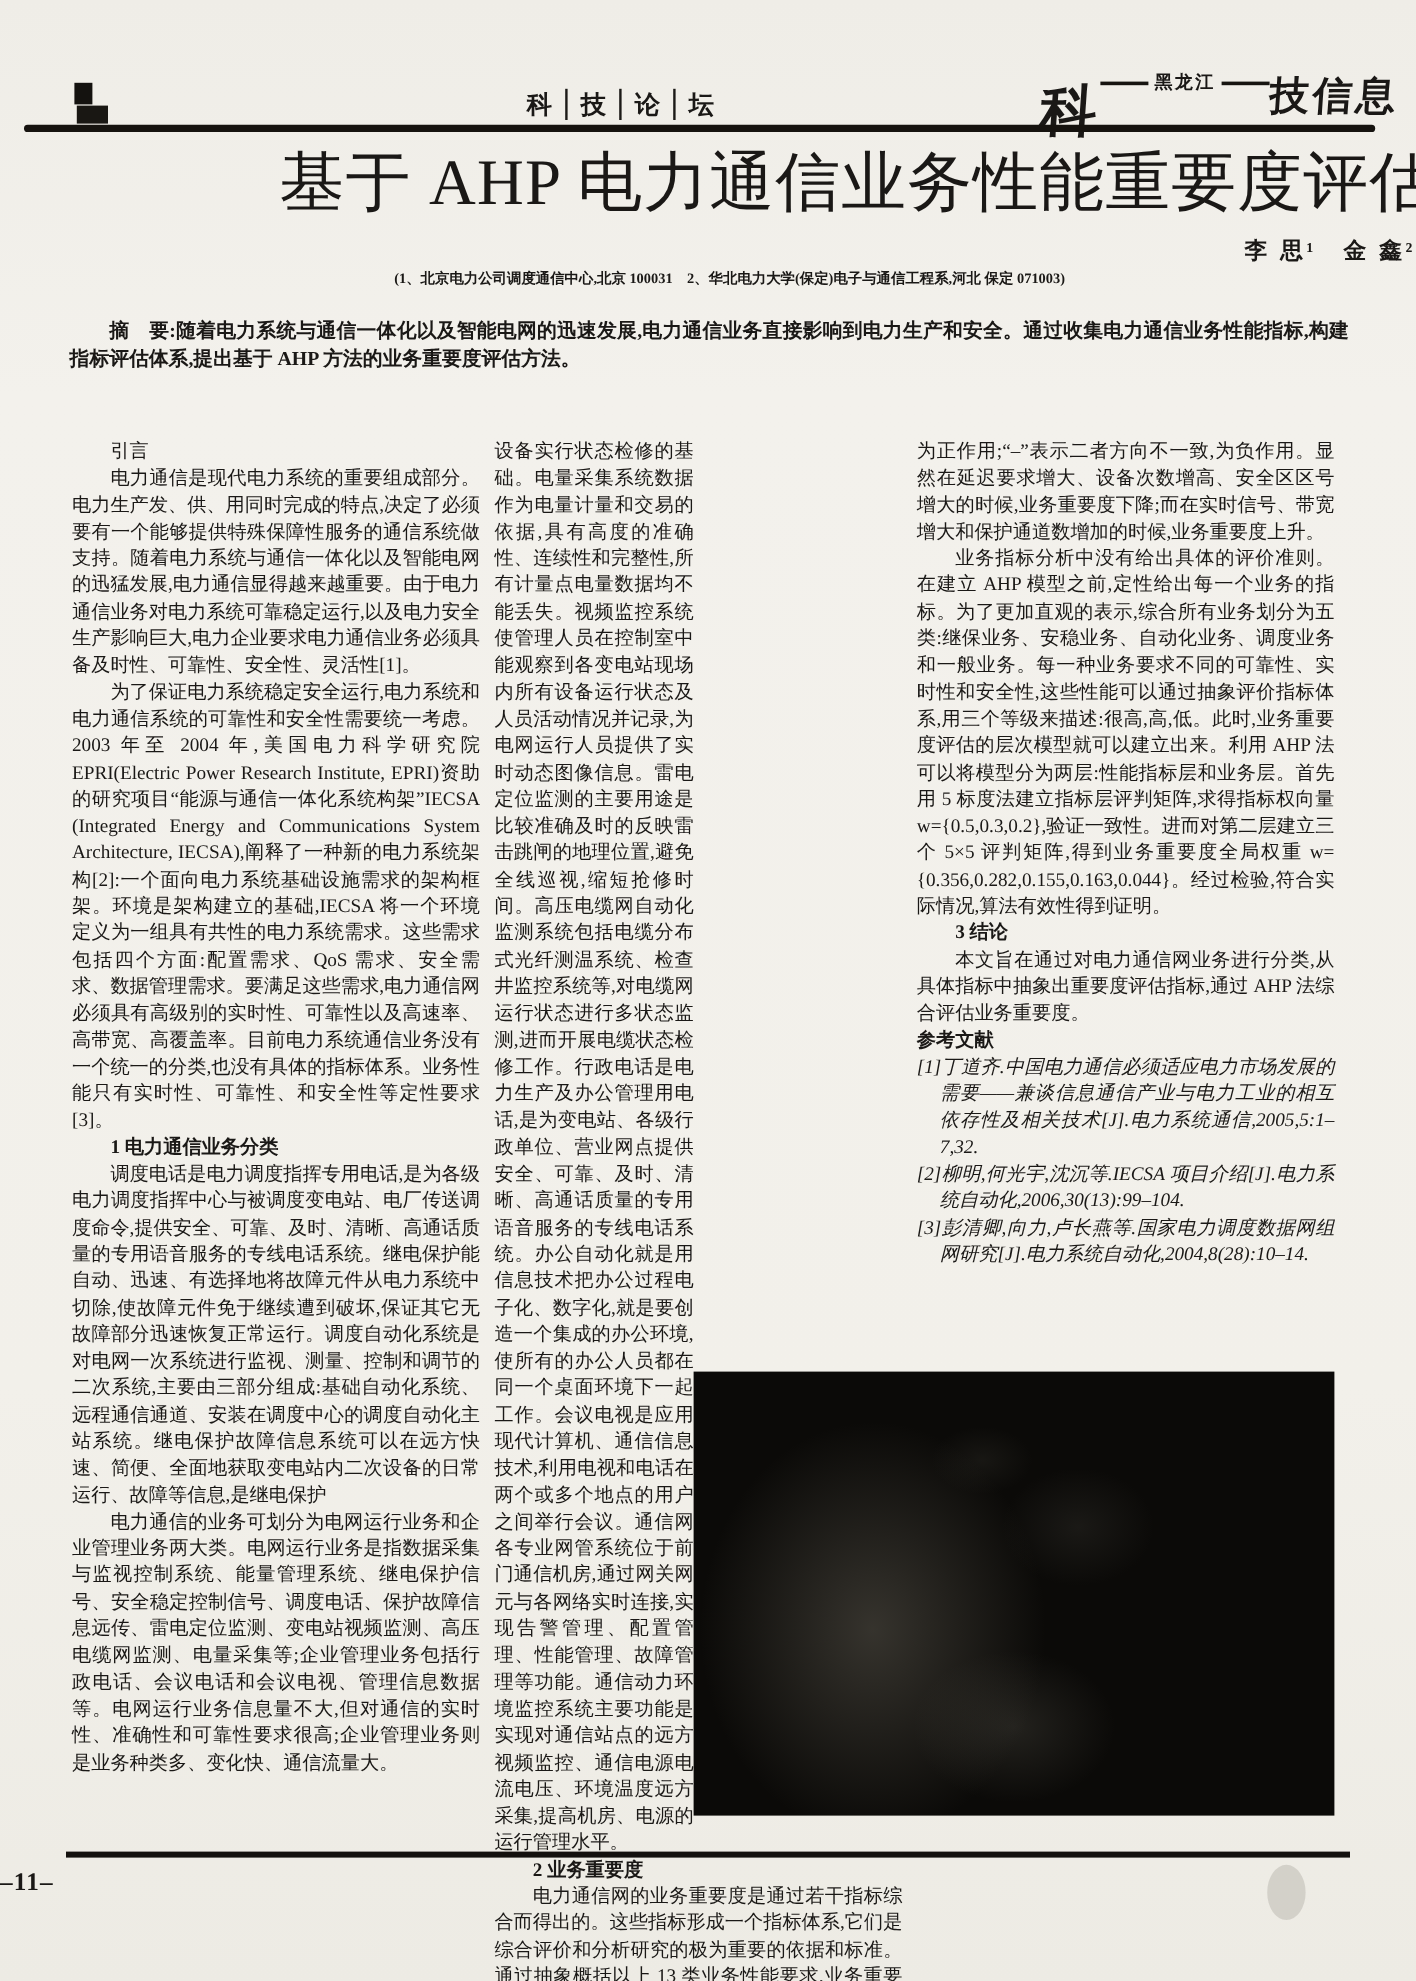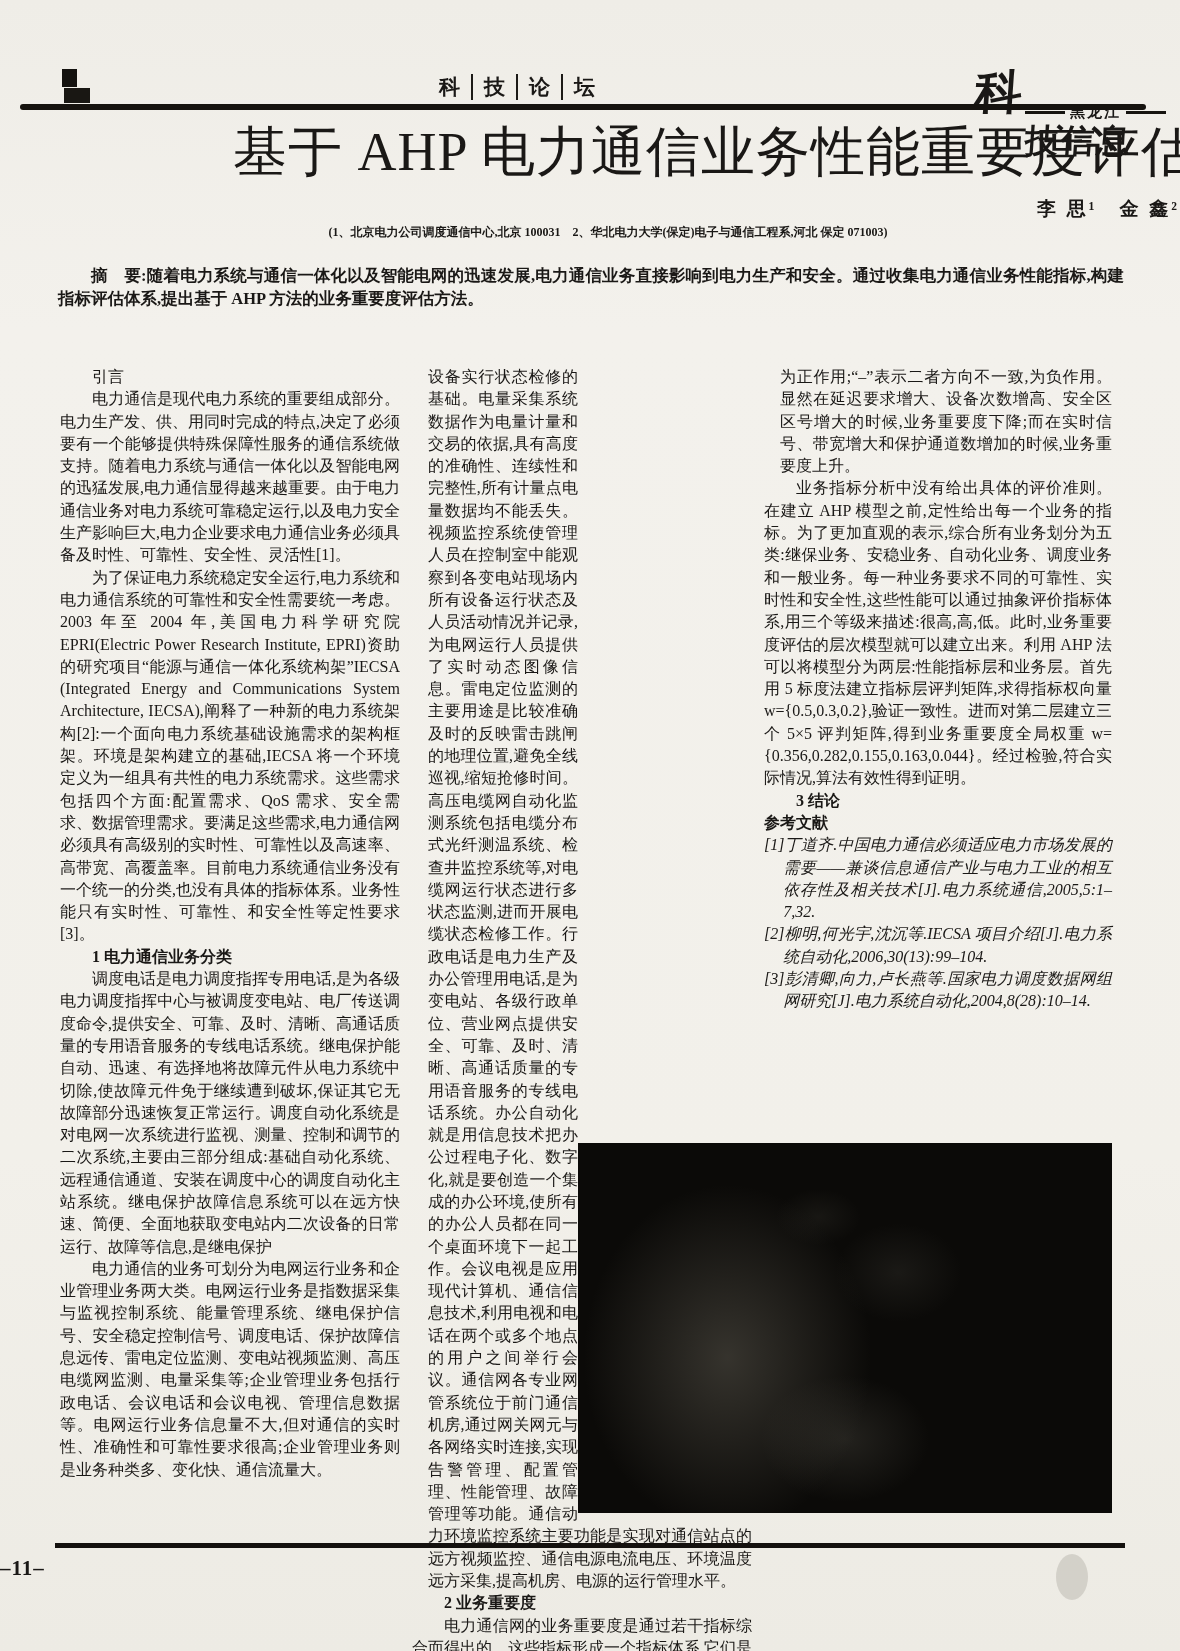--- a/index.html
+++ b/index.html
@@ -11,41 +11,41 @@
   .a1{position:absolute;left:62px;top:69px;width:15px;height:18px;background:#14120f;}
   .a2{position:absolute;left:64px;top:88px;width:26px;height:15px;background:#191713;}
   .a3{position:absolute;left:1056px;top:1554px;width:32px;height:46px;background:rgba(120,114,105,.22);border-radius:50%;}
   
   .forum{position:absolute;left:352px;top:74px;width:330px;display:flex;justify-content:center;}
   .fch{font-size:21px;font-weight:bold;padding:0 11px;line-height:26px;}
   .fch + .fch{border-left:2px solid #1c1a17;}
   
   .logo{position:absolute;top:60px;right:14px;display:flex;align-items:flex-start;font-family:"Liberation Sans","DejaVu Sans",sans-serif;}
   .logo-k{font-size:47px;font-weight:900;line-height:64px;letter-spacing:0;transform:skewX(-4deg);}
-  .logo-right{display:flex;flex-direction:column;margin-left:3px;margin-top:43px;}
+  .logo-right{display:flex;flex-direction:row;margin-left:3px;}
   .region-line{display:flex;align-items:center;gap:5px;height:18px;}
   .region-line b{font-size:15px;font-weight:900;letter-spacing:2px;line-height:18px;}
   .hline{width:40px;height:3px;background:#16140ف;background:#161410;display:inline-block;}
   .logo-rest{font-size:33px;font-weight:900;letter-spacing:3px;line-height:40px;transform:skewX(-4deg);}
   .toprule{position:absolute;left:20px;top:104px;width:1126px;height:6px;background:#16130f;border-radius:3px;}
   
   .title{position:absolute;left:0;top:116px;width:100%;margin:0;text-align:right;
          font-size:54px;font-weight:normal;letter-spacing:1px;line-height:72px;padding-left:16px;}
   .authors{position:absolute;left:0;top:196px;width:100%;text-align:right;font-size:19px;font-weight:bold;letter-spacing:3px;}
   .affil{position:absolute;left:18px;top:224px;width:100%;text-align:center;font-size:12px;font-weight:bold;font-family:Liberation Serif, serif;}
   
   .abstract{position:absolute;left:58px;top:264px;width:1066px;font-weight:bold;font-size:16.5px;line-height:23px;}
   .abstract p{margin:0;text-indent:2em;text-align:justify;}
   
   .col{position:absolute;top:366px;width:340px;font-size:16px;line-height:22.3px;}
   #col1{left:60px;}
   #col2{left:412px;}
   #col3{left:764px;width:348px;}
   .col p{margin:0;text-indent:2em;text-align:justify;}
-  .col p.noindent{text-indent:0;margin-left:16px;}
+  .col p.noindent{text-indent:0;}
   .col p.h{font-weight:bold;}
   .refhead{text-align:left;font-weight:bold;text-indent:0 !important;}
   .ref{font-style:italic;text-indent:-1.2em !important;padding-left:1.2em;}
   .spacer{float:right;width:174px;height:372px;margin-top:777px;}
   
   .photo{position:absolute;left:578px;top:1143px;width:534px;height:370px;z-index:5;
     background:
       radial-gradient(ellipse 200px 240px at 28% 58%, rgba(96,92,82,.50), rgba(40,38,34,0) 72%),
       radial-gradient(ellipse 120px 90px at 50% 80%, rgba(80,78,70,.35), rgba(40,38,34,0) 70%),
       radial-gradient(ellipse 90px 70px at 60% 35%, rgba(66,64,58,.28), rgba(40,38,34,0) 70%),
@@ -106,20 +106,21 @@
     <div class="spacer"></div>
     <p class="noindent">设备实行状态检修的基础。电量采集系统数据作为电量计量和交易的依据,具有高度的准确性、连续性和完整性,所有计量点电量数据均不能丢失。视频监控系统使管理人员在控制室中能观察到各变电站现场内所有设备运行状态及人员活动情况并记录,为电网运行人员提供了实时动态图像信息。雷电定位监测的主要用途是比较准确及时的反映雷击跳闸的地理位置,避免全线巡视,缩短抢修时间。高压电缆网自动化监测系统包括电缆分布式光纤测温系统、检查井监控系统等,对电缆网运行状态进行多状态监测,进而开展电缆状态检修工作。行政电话是电力生产及办公管理用电话,是为变电站、各级行政单位、营业网点提供安全、可靠、及时、清晰、高通话质量的专用语音服务的专线电话系统。办公自动化就是用信息技术把办公过程电子化、数字化,就是要创造一个集成的办公环境,使所有的办公人员都在同一个桌面环境下一起工作。会议电视是应用现代计算机、通信信息技术,利用电视和电话在两个或多个地点的用户之间举行会议。通信网各专业网管系统位于前门通信机房,通过网关网元与各网络实时连接,实现告警管理、配置管理、性能管理、故障管理等功能。通信动力环境监控系统主要功能是实现对通信站点的远方视频监控、通信电源电流电压、环境温度远方采集,提高机房、电源的运行管理水平。</p>
     <p class="h">2 业务重要度</p>
     <p>电力通信网的业务重要度是通过若干指标综合而得出的。这些指标形成一个指标体系,它们是综合评价和分析研究的极为重要的依据和标准。通过抽象概括以上 13 类业务性能要求,业务重要度评价指标体系可以建立出来。业务重要度评估可以抽象为实时性、可靠性和安全性,每个指标又可以细分成几个指标,电力通信网业务重要度评价层次化指标化体系结构就可以建立出来。用 NR1~NR7 分别表示实时类型、信号延迟要求、业务针对设备类型、业务贷款、保护通道数、安全区分区以及业务安全等级。指标属性表明了每一指标的增减变动对业务重要度的作用方向,“+”表示二者变动方向一致,</p>
   </div>
 
   <div class="col" id="col3">
     <p class="noindent">为正作用;“–”表示二者方向不一致,为负作用。显然在延迟要求增大、设备次数增高、安全区区号增大的时候,业务重要度下降;而在实时信号、带宽增大和保护通道数增加的时候,业务重要度上升。</p>
     <p>业务指标分析中没有给出具体的评价准则。在建立 AHP 模型之前,定性给出每一个业务的指标。为了更加直观的表示,综合所有业务划分为五类:继保业务、安稳业务、自动化业务、调度业务和一般业务。每一种业务要求不同的可靠性、实时性和安全性,这些性能可以通过抽象评价指标体系,用三个等级来描述:很高,高,低。此时,业务重要度评估的层次模型就可以建立出来。利用 AHP 法可以将模型分为两层:性能指标层和业务层。首先用 5 标度法建立指标层评判矩阵,求得指标权向量 w={0.5,0.3,0.2},验证一致性。进而对第二层建立三个 5×5 评判矩阵,得到业务重要度全局权重 w={0.356,0.282,0.155,0.163,0.044}。经过检验,符合实际情况,算法有效性得到证明。</p>
     <p class="h">3 结论</p>
+    <p>本文旨在通过对电力通信网业务进行分类,从具体指标中抽象出重要度评估指标,通过 AHP 法综合评估业务重要度。</p>
     <p class="refhead">参考文献</p>
     <p class="ref">[1]丁道齐.中国电力通信必须适应电力市场发展的需要——兼谈信息通信产业与电力工业的相互依存性及相关技术[J].电力系统通信,2005,5:1–7,32.</p>
     <p class="ref">[2]柳明,何光宇,沈沉等.IECSA 项目介绍[J].电力系统自动化,2006,30(13):99–104.</p>
     <p class="ref">[3]彭清卿,向力,卢长燕等.国家电力调度数据网组网研究[J].电力系统自动化,2004,8(28):10–14.</p>
   </div>
 
   <div class="photo"></div>
 
   <div class="botrule"></div>
   <div class="pageno">–11–</div>

